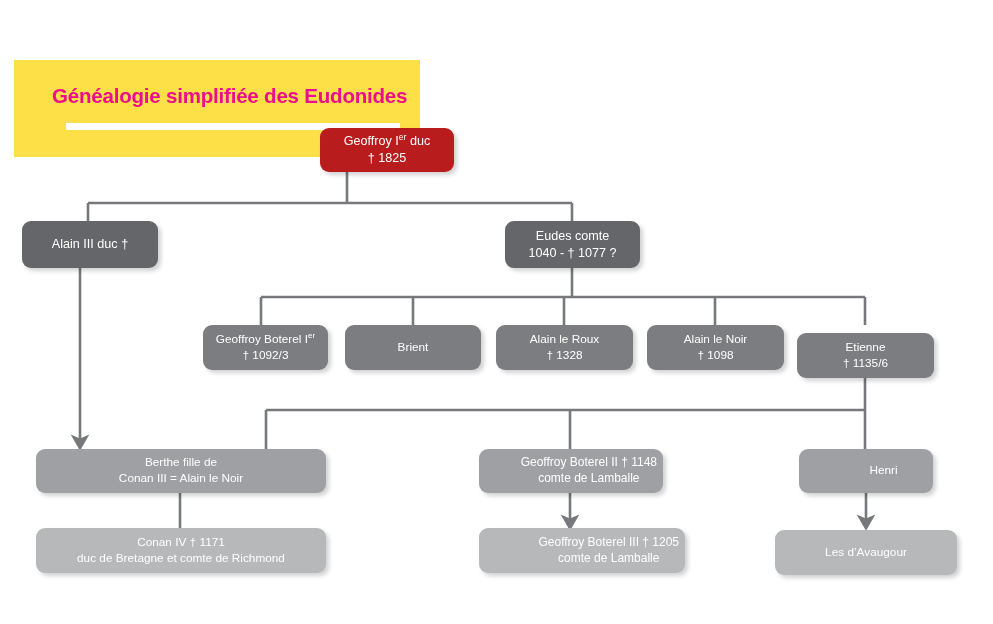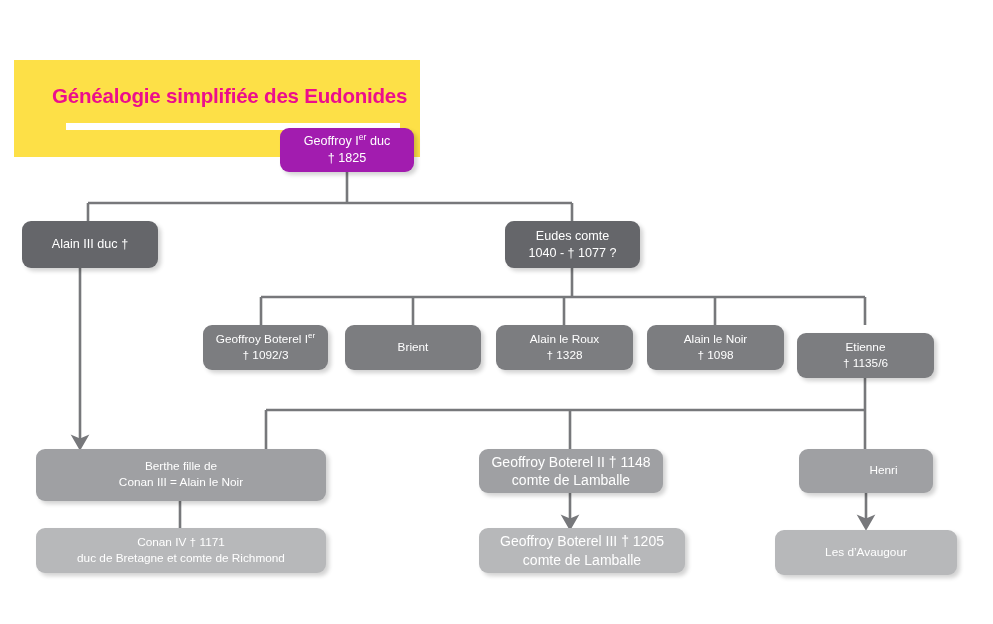--- a/index.html
+++ b/index.html
@@ -65,30 +65,30 @@
     display: flex;
     align-items: center;
     justify-content: center;
     text-align: center;
     border-radius: 9px;
     color: #ffffff;
     line-height: 1.32;
     box-shadow: 3px 3px 4px rgba(0,0,0,0.18);
     padding: 2px 6px;
   }
-  .tone-dark   { background: #a21caf; }
+  .tone-dark   { background: #b91c1c; margin-left: 40px; }
   .tone-mid    { background: #65666a; }
   .tone-grey   { background: #7c7d80; }
   .tone-light  { background: #9fa0a3; }
   .tone-pale   { background: #b7b8ba; }
 
   .node .line  { display: block; white-space: nowrap; }
   .fs13 { font-size: 12.6px; }
   .fs12 { font-size: 11.8px; }
-  .fs11 { font-size: 14px; }
+  .fs11 { font-size: 12px; justify-content: flex-end; }
 
   sup {
     font-size: 0.68em;
     vertical-align: super;
     line-height: 0;
   }
 </style>
 </head>
 <body>
 
@@ -185,21 +185,21 @@
     </div>
   </div>
 
   <div class="node tone-grey fs12" style="left:797px; top:325px; width:137px; height:45px;margin-top:8px;">
     <div>
       <span class="line">Etienne</span>
       <span class="line">† 1135/6</span>
     </div>
   </div>
 
-  <div class="node tone-light fs12" style="left:36px; top:449px; width:290px; height:52px;">
+  <div class="node tone-light fs12" style="left:36px; top:449px; width:290px; height:44px;">
     <div>
       <span class="line">Berthe fille de</span>
       <span class="line">Conan III = Alain le Noir</span>
     </div>
   </div>
 
   <div class="node tone-light fs11" style="left:479px; top:449px; width:184px; height:44px;">
     <div>
       <span class="line">Geoffroy Boterel II † 1148</span>
       <span class="line">comte de Lamballe</span>

